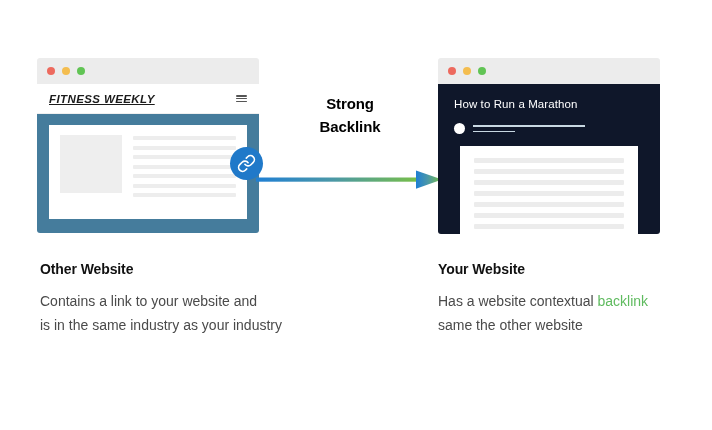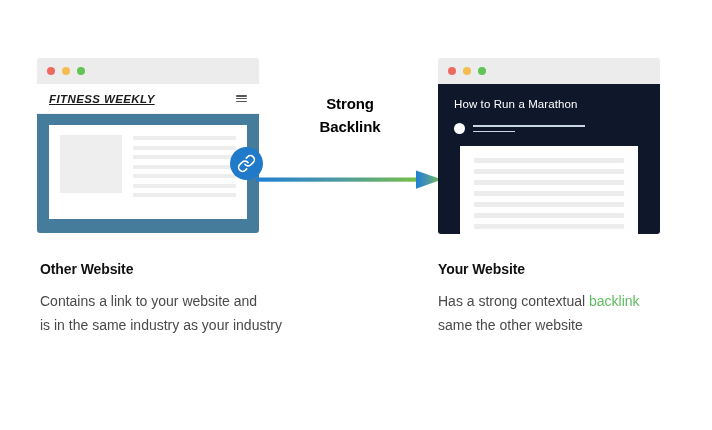--- a/index.html
+++ b/index.html
@@ -337,16 +337,16 @@
   <h2>Other Website</h2>
   <p>
     <span>Contains a link to your website and</span><br>
     <span>is in the same industry as your industry</span>
   </p>
 </div>
 
 <div class="caption" id="caption-right">
   <h2>Your Website</h2>
   <p>
-    <span>Has a strong contextual </span><span class="hl">backlink</span><br>
+    <span>Has a website contextual </span><span class="hl">backlink</span><br>
     <span>same the other website</span>
   </p>
 </div>
 
 </body></html>

